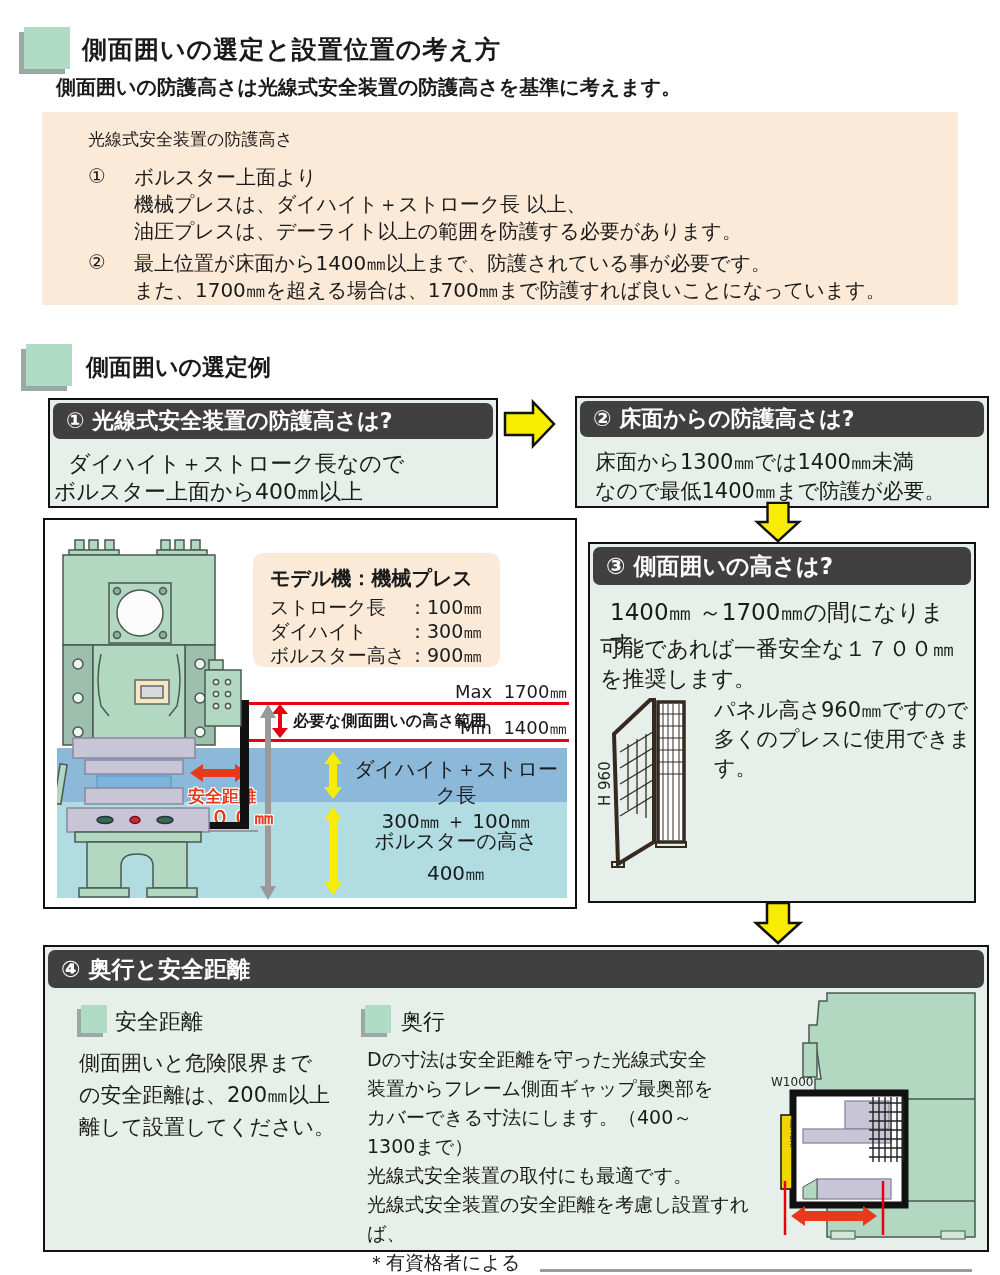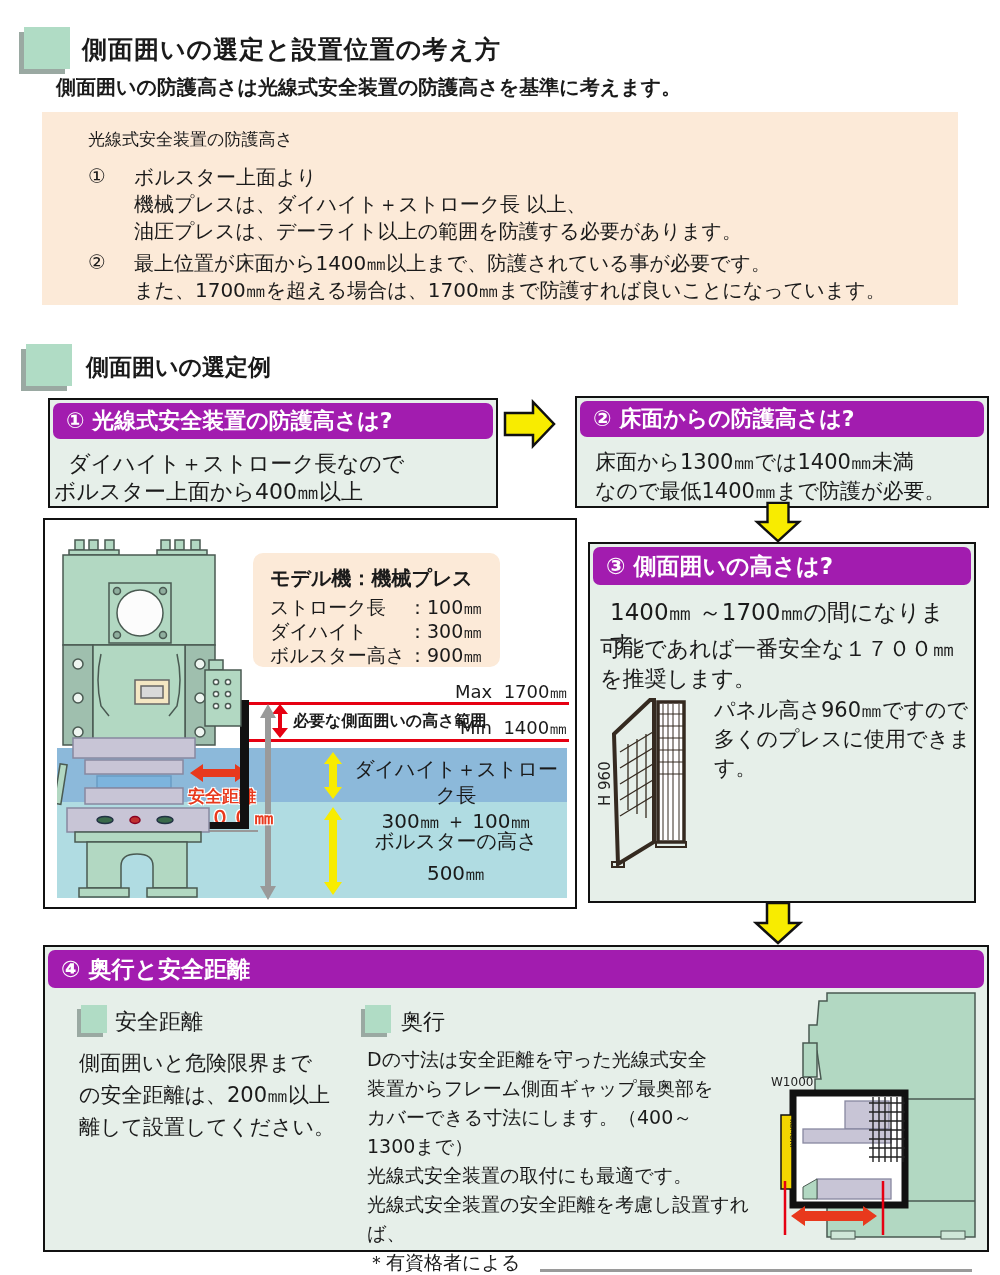--- a/index.html
+++ b/index.html
@@ -11,21 +11,21 @@
   .h1{font-size:25px;font-weight:bold;letter-spacing:1px;}
   .h2{font-size:23px;font-weight:bold;}
   .sub{font-size:20px;font-weight:bold;}
   
   .beige{background:#fcead8;}
   .intro-title{font-size:17px;}
   .intro-num{font-size:20px;}
   .intro-line{font-size:20px;line-height:27px;}
   
   .stepbox{background:#e6efe9;border:2px solid #111;}
-  .stephd{position:absolute;top:3px;left:3px;right:3px;background:#a21caf;border-radius:7px;
+  .stephd{position:absolute;top:3px;left:3px;right:3px;background:#404040;border-radius:7px;
           color:#fff;font-weight:bold;padding-left:13px;}
   .hd36{height:36px;line-height:36px;font-size:22px;}
   .hd38{height:38px;line-height:38px;font-size:23px;}
   .body22{font-size:22px;line-height:29px;}
   .body21{font-size:21px;line-height:29px;}
   
   .diagbox{background:#ffffff;border:2px solid #111;}
   .specbox{background:#fcead8;border-radius:10px;}
   .spec-title{font-size:20px;font-weight:bold;}
   .spec-row{display:flex;font-size:19px;line-height:25px;}
@@ -136,21 +136,21 @@
   <svg class="abs" style="left:324px;top:807px;" width="18" height="88" viewBox="0 0 18 88">
     <polygon points="9,0 18,13 13,13 13,75 18,75 9,88 0,75 5,75 5,13 0,13" fill="#f8ec00"></polygon>
   </svg>
 
   <div class="abs band-text" style="left:350px;top:756px;width:212px;">
     <div>ダイハイト＋ストローク長</div>
     <div>300㎜ ＋ 100㎜</div>
   </div>
   <div class="abs band-text" style="left:360px;top:828px;width:192px;">
     <div>ボルスターの高さ</div>
-    <div style="margin-top:6px;">500㎜</div>
+    <div style="margin-top:6px;">400㎜</div>
   </div>
 
   <svg class="abs" style="left:190px;top:764px;" width="58" height="18" viewBox="0 0 58 18">
     <polygon points="0,9 13,0 13,5 45,5 45,0 58,9 45,18 45,13 13,13 13,18" fill="#e8391d"></polygon>
   </svg>
   <div class="abs safety-red" style="left:188px;top:786px;">
     <div>安全距離</div>
     <div class="big">２００㎜</div>
   </div>
 

